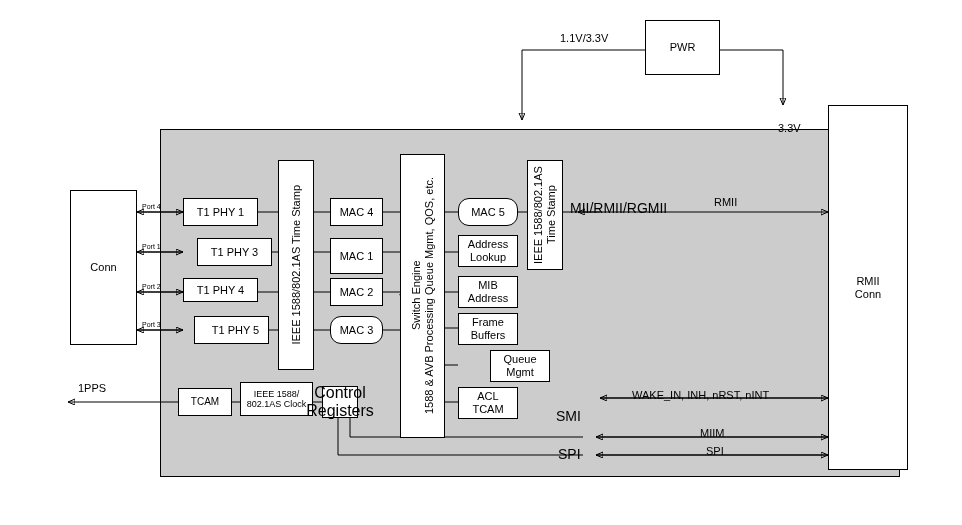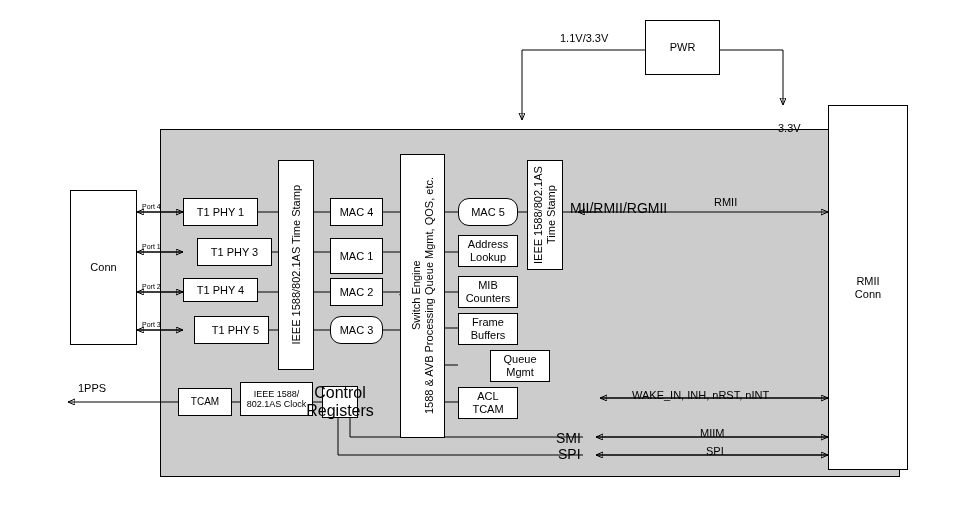--- a/index.html
+++ b/index.html
@@ -165,21 +165,21 @@
 
   <div class="box" style="left:400px; top:154px; width:45px; height:284px;">
     <span class="vert" style="white-space:pre-line;">Switch Engine
 1588 &amp; AVB Processing Queue Mgmt, QOS, etc.</span>
   </div>
 
   <div class="box" style="left:458px; top:198px; width:60px; height:28px;border-radius:11px;">MAC 5</div>
   <div class="box" style="left:458px; top:235px; width:60px; height:32px; white-space:pre-line;">Address
 Lookup</div>
   <div class="box" style="left:458px; top:276px; width:60px; height:32px; white-space:pre-line;">MIB
-Counters</div>
+Address</div>
   <div class="box" style="left:458px; top:313px; width:60px; height:32px; white-space:pre-line;">Frame
 Buffers</div>
   <div class="box" style="left:458px; top:350px; width:60px; height:32px; white-space:pre-line;margin-left:32px;">Queue
 Mgmt</div>
   <div class="box" style="left:458px; top:387px; width:60px; height:32px; white-space:pre-line;">ACL
 TCAM</div>
 
   <div class="box" style="left:527px; top:160px; width:36px; height:110px;">
     <span class="vert">IEEE 1588/802.1AS Time Stamp</span>
   </div>
@@ -197,18 +197,18 @@
   <div class="label tiny" style="left:142px; top:243px;">Port 1</div>
   <div class="label tiny" style="left:142px; top:283px;">Port 2</div>
   <div class="label tiny" style="left:142px; top:321px;">Port 3</div>
 
   <div class="label small" style="left:570px; top:200px;">MII/RMII/RGMII</div>
   <div class="label" style="left:714px; top:196px;">RMII</div>
 
   <div class="label" style="left:78px; top:382px;">1PPS</div>
   <div class="label" style="left:632px; top:389px;">WAKE_IN, INH, nRST, nINT</div>
 
-  <div class="label small" style="left:556px; top:430px;">SMI</div>
+  <div class="label small" style="left:556px; top:408px;">SMI</div>
   <div class="label small" style="left:558px; top:446px;">SPI</div>
   <div class="label" style="left:700px; top:427px;">MIIM</div>
   <div class="label" style="left:706px; top:445px;">SPI</div>
 
 </div>
 
 </body></html>

